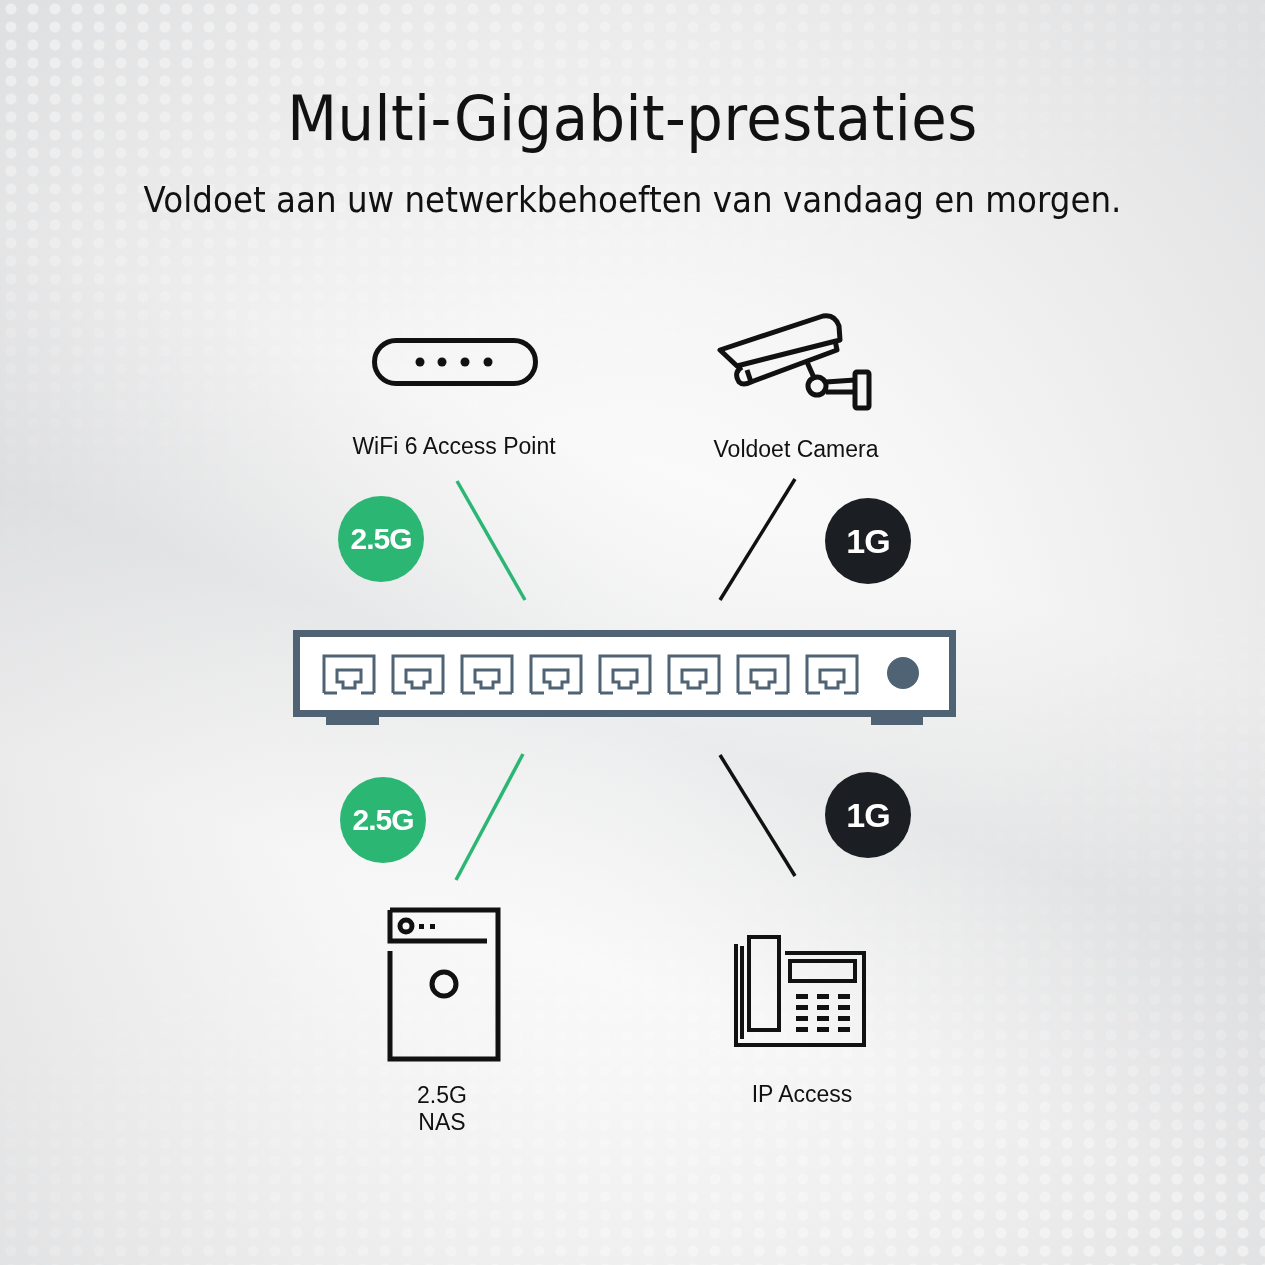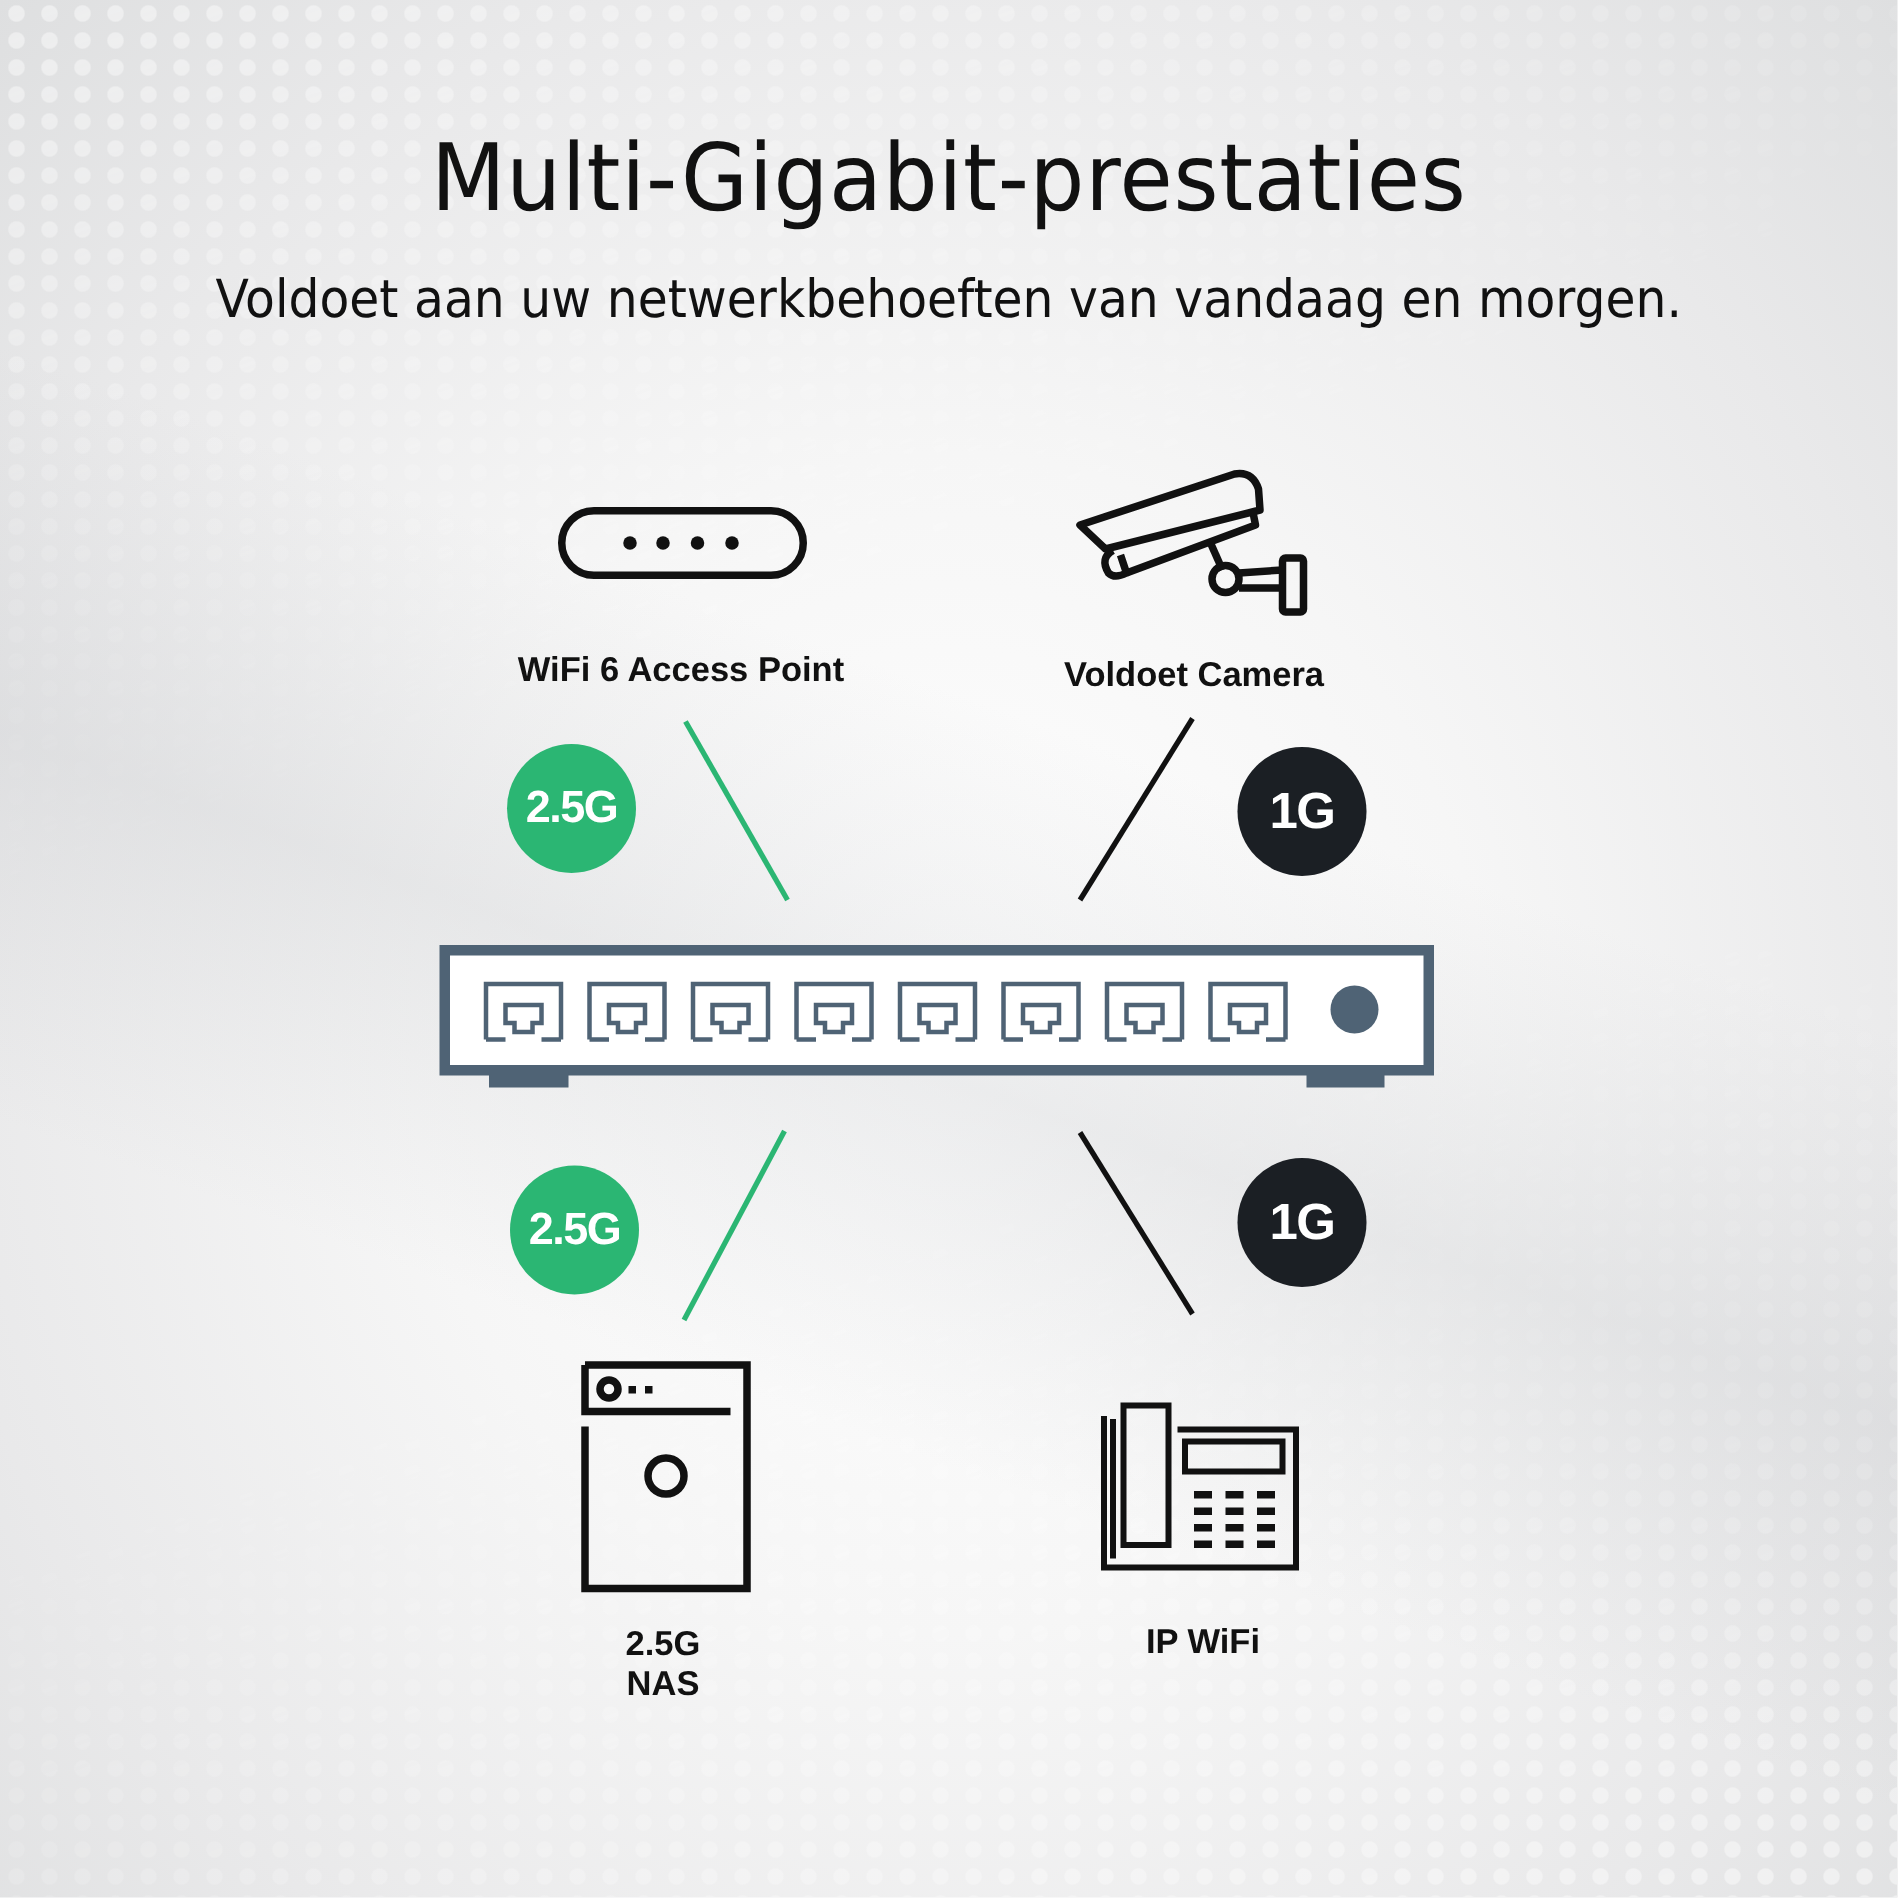--- a/index.html
+++ b/index.html
@@ -26,21 +26,21 @@
       font-size: 62px; font-weight: 300; letter-spacing: 0.5px; color: #111;
       font-family: "DejaVu Sans", sans-serif; font-weight: normal;
       transform: scaleX(0.93);
     }
     .subtitle {
       position: absolute; top: 180px; left: 0; width: 100%; text-align: center;
       font-size: 35px; color: #111; font-family: "DejaVu Sans", sans-serif;
       transform: scaleX(0.93);
     }
     .device-label {
-      position: absolute; font-weight: bold; font-size: 23px; text-align: center; color: #111;
+      position: absolute; font-weight: normal; font-size: 23px; text-align: center; color: #111;
       transform: translateX(-50%); white-space: nowrap; line-height: 27px;
     }
     .badge {
       position: absolute; width: 86px; height: 86px; border-radius: 50%;
       display: flex; align-items: center; justify-content: center;
       color: #fff; font-weight: bold; letter-spacing: -1px;
     }
     .badge.green { background: #2bb673; font-size: 30px; }
     .badge.dark { background: #1b1f24; font-size: 34px; }
     svg.abs { position: absolute; overflow: visible; }
@@ -159,13 +159,13 @@
       <rect x="84" y="71" width="12" height="5"></rect>
       <rect x="105" y="71" width="12" height="5"></rect>
     <rect x="63" y="82" width="12" height="5"></rect>
       <rect x="84" y="82" width="12" height="5"></rect>
       <rect x="105" y="82" width="12" height="5"></rect>
     <rect x="63" y="93" width="12" height="5"></rect>
       <rect x="84" y="93" width="12" height="5"></rect>
       <rect x="105" y="93" width="12" height="5"></rect>
   </g>
 </svg>
-<div class="device-label" style="left:802px;top:1081px">IP WiFi</div>
+<div class="device-label" style="left:802px;top:1081px">IP Access</div>
 
 </body></html>

